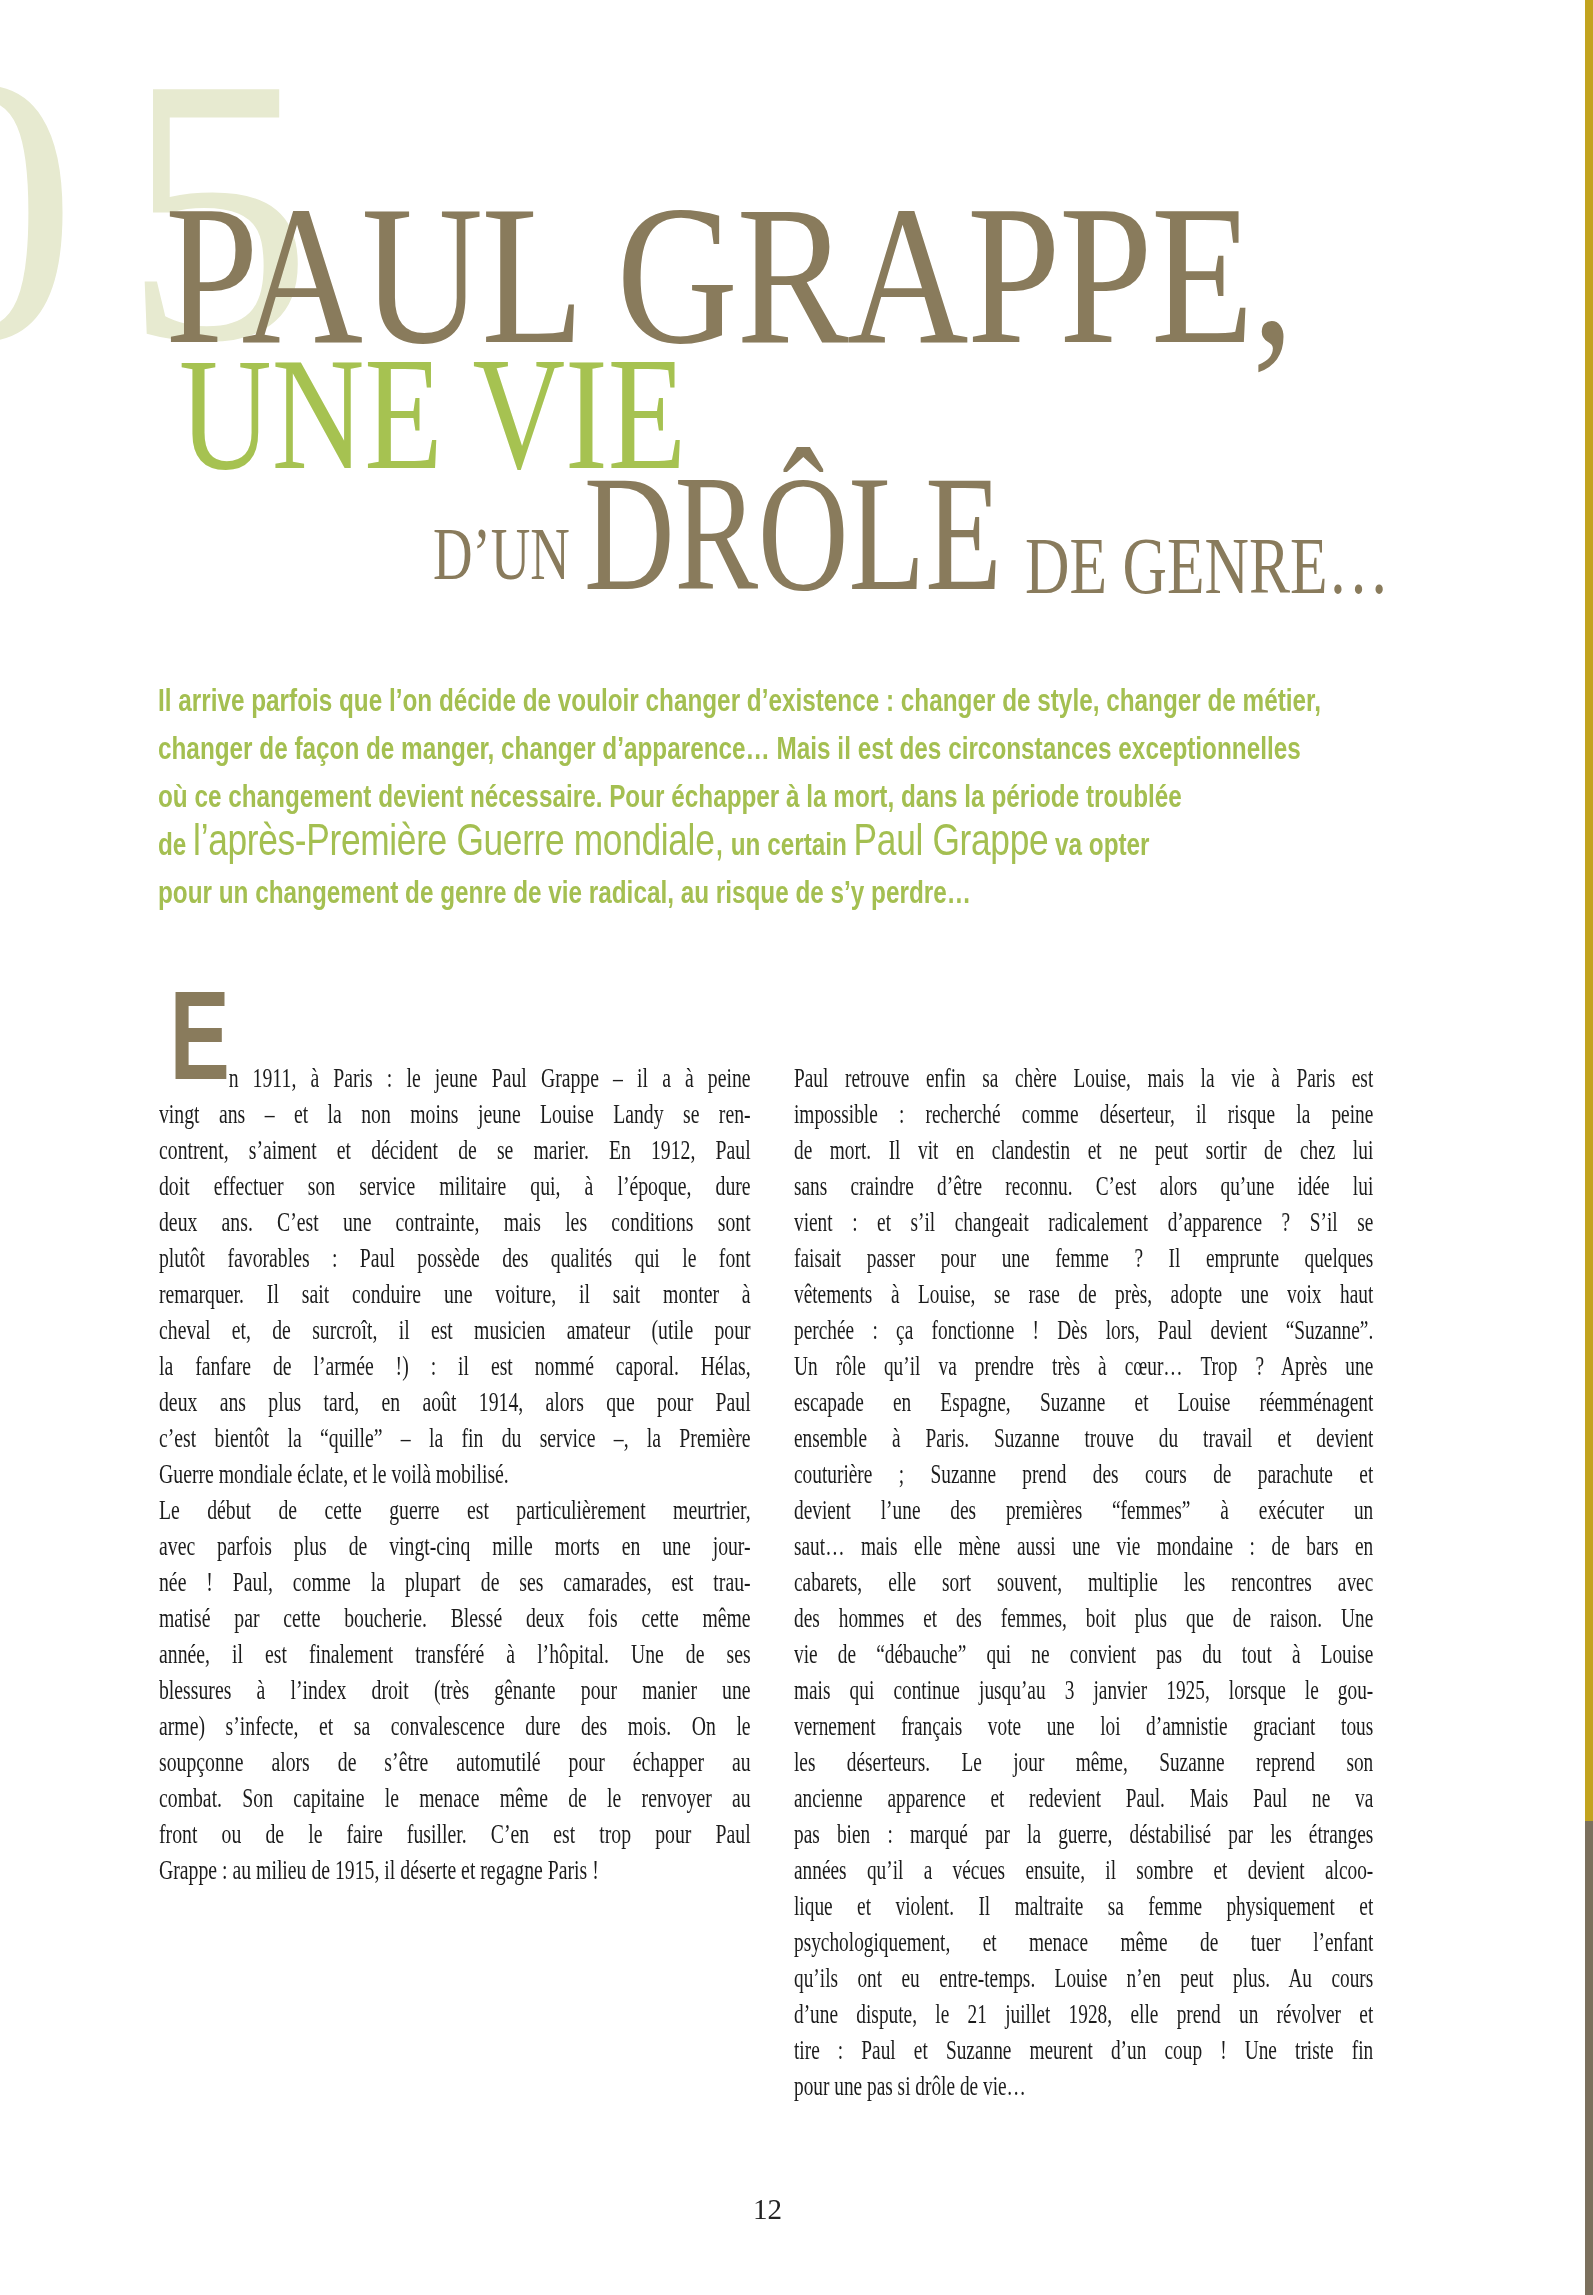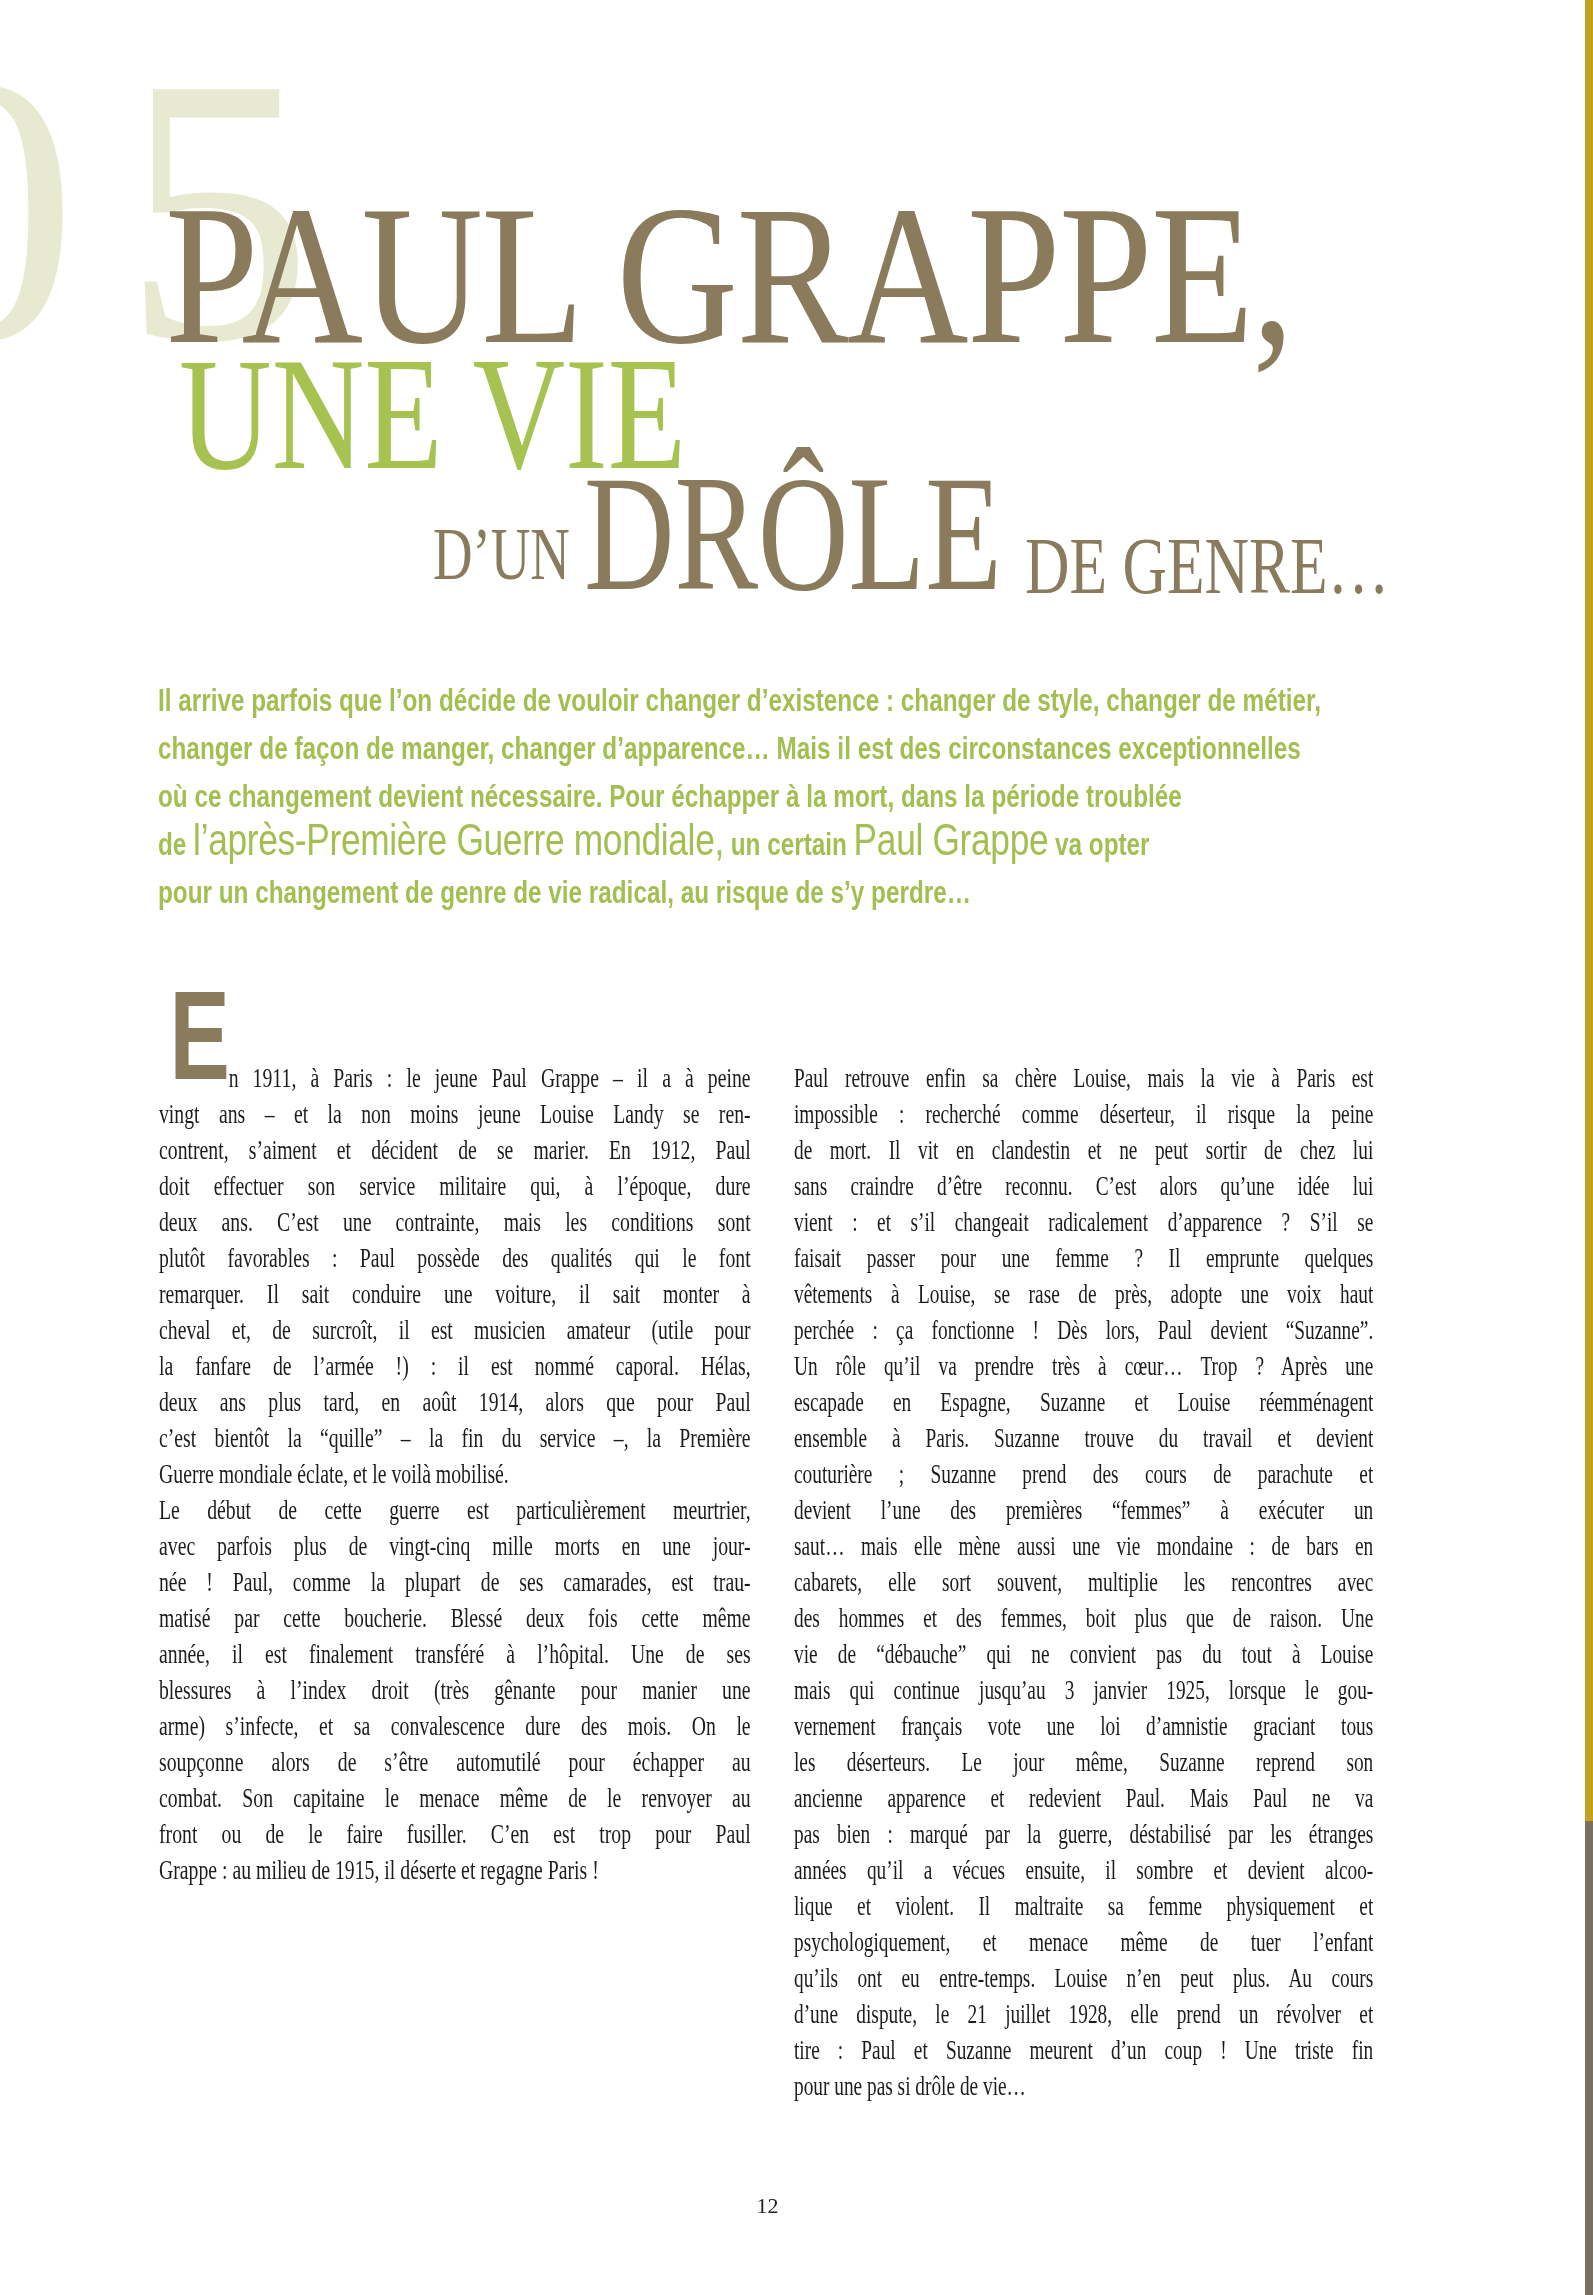--- a/index.html
+++ b/index.html
@@ -60,21 +60,21 @@
   .tl.pend{text-align-last:left;}
   .tl.first{padding-left:97px;box-sizing:border-box;}
   .dropcap{
     position:absolute;left:14.5px;top:-87px;
     font-family:"Liberation Sans", sans-serif;
     font-weight:bold;font-size:126px;line-height:1;
     color:var(--title-taupe);
   }
   .pagenum{
     position:absolute;left:727px;top:2195px;width:81px;
-    text-align:center;font-size:22px;line-height:1;color:#222222;
+    text-align:center;font-size:29px;line-height:1;color:#222222;
     font-family:"Liberation Serif", serif;
   }
 </style>
 </head>
 <body>
 
 <div class="page">
   <div class="bar bar-yellow"></div>
   <div class="bar bar-taupe"></div>
 

